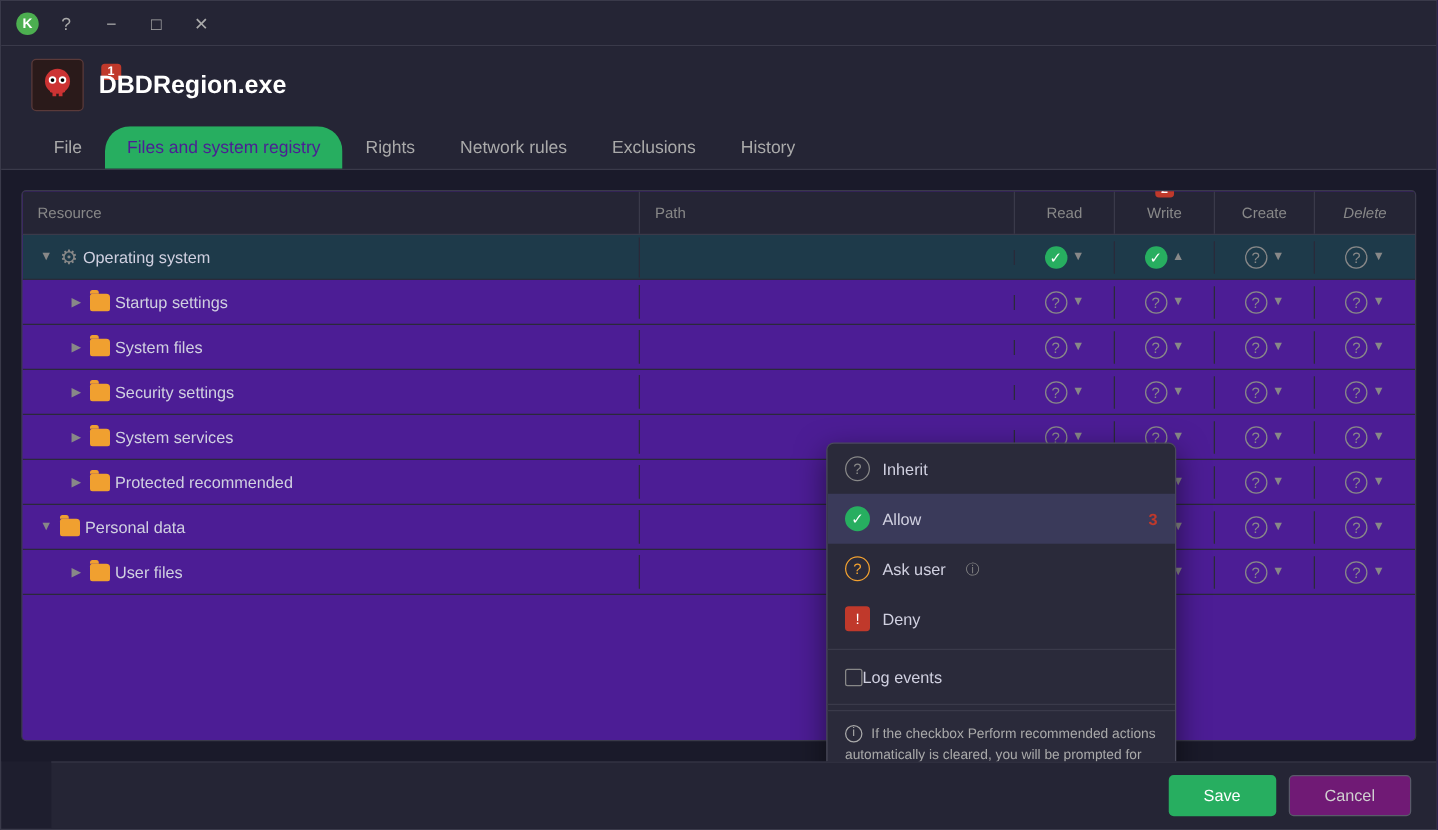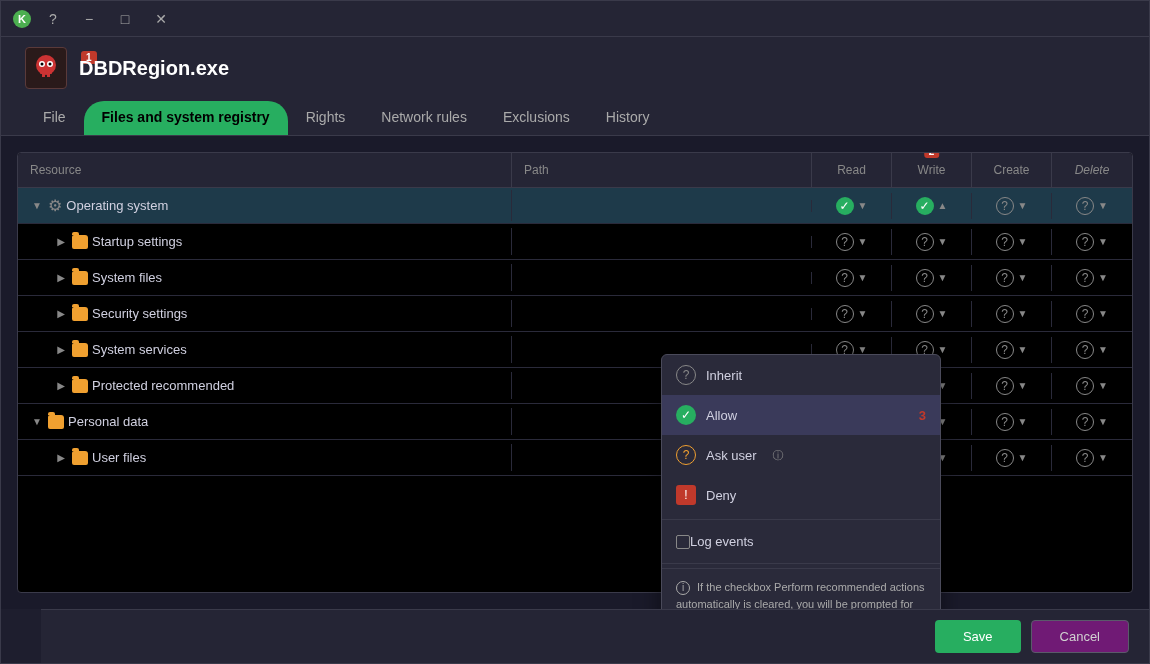--- a/index.html
+++ b/index.html
@@ -116,35 +116,35 @@
       padding: 8px 18px;
       cursor: pointer;
       color: #aaaaaa;
       font-size: 14px;
       border-bottom: 2px solid transparent;
       white-space: nowrap;
     }
 
     .tab.active {
       background: #27ae60;
-      color: #000000;
+      color: #4c1d95;
       border-radius: 20px 20px 0 0;
-      font-weight: 700;
+      font-weight: 400;
     }
 
     .content-area {
       flex: 1;
       background: #1a1a2a;
       overflow: hidden;
       position: relative;
       padding: 16px;
     }
 
     .table-container {
-      background: #000000;
+      background: #4c1d95;
       border: 1px solid #3a3a4a;
       border-radius: 4px;
       overflow: hidden;
       height: 100%;
     }
 
     .table-header {
       display: grid;
       grid-template-columns: 1fr 300px 80px 80px 80px 80px;
       background: #252535;

